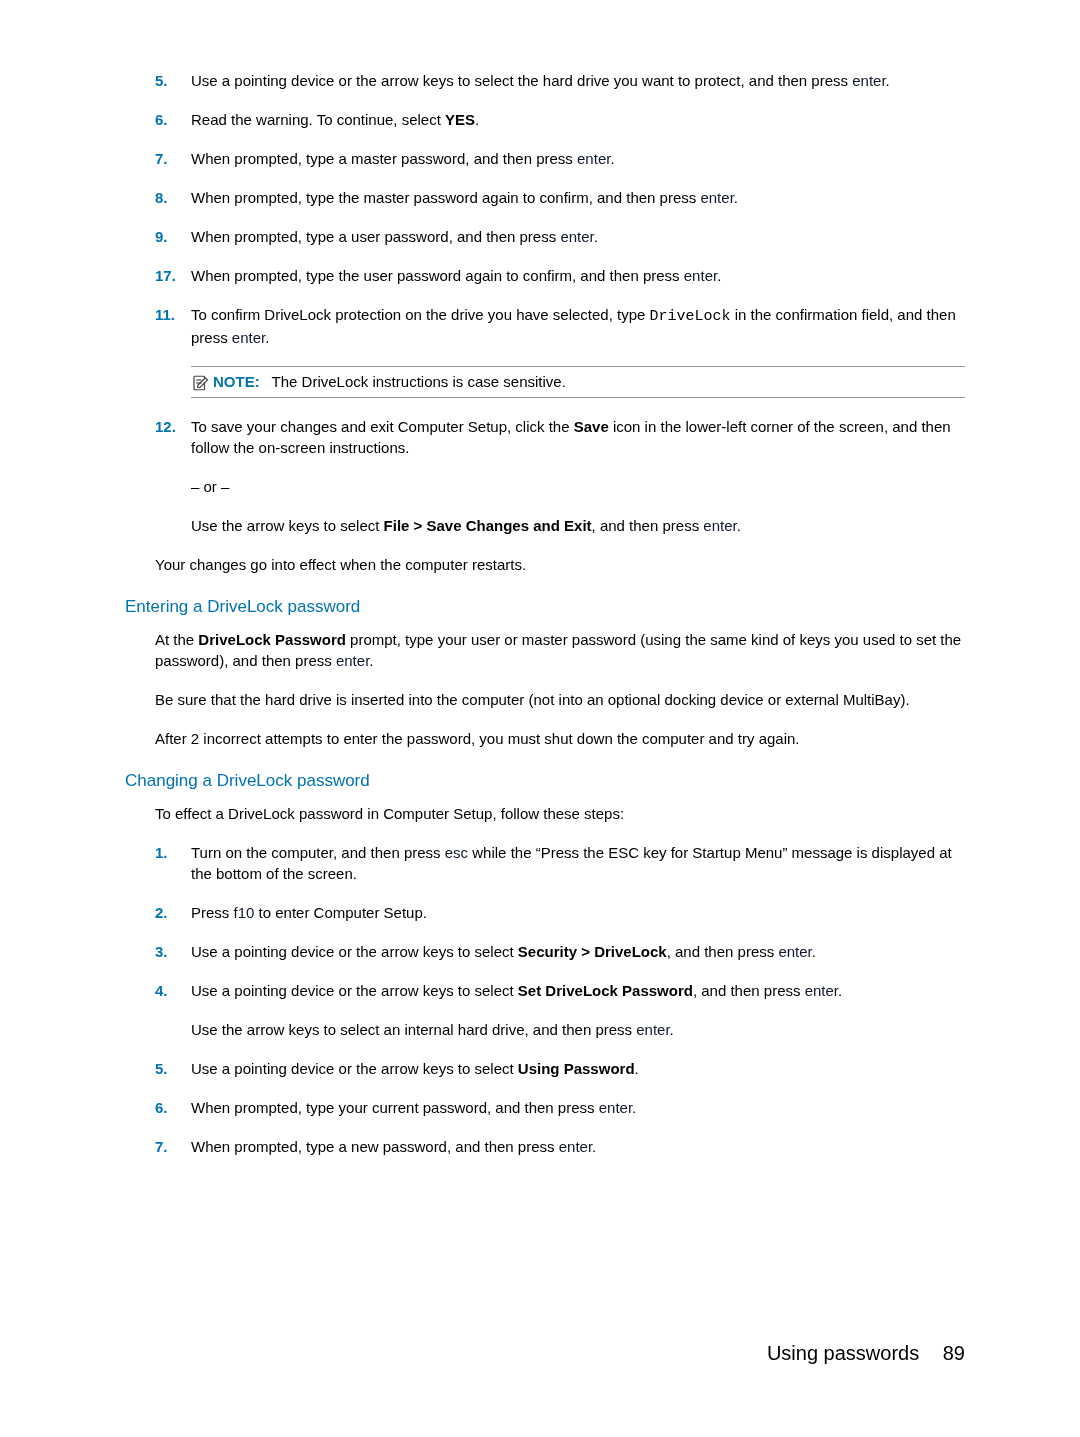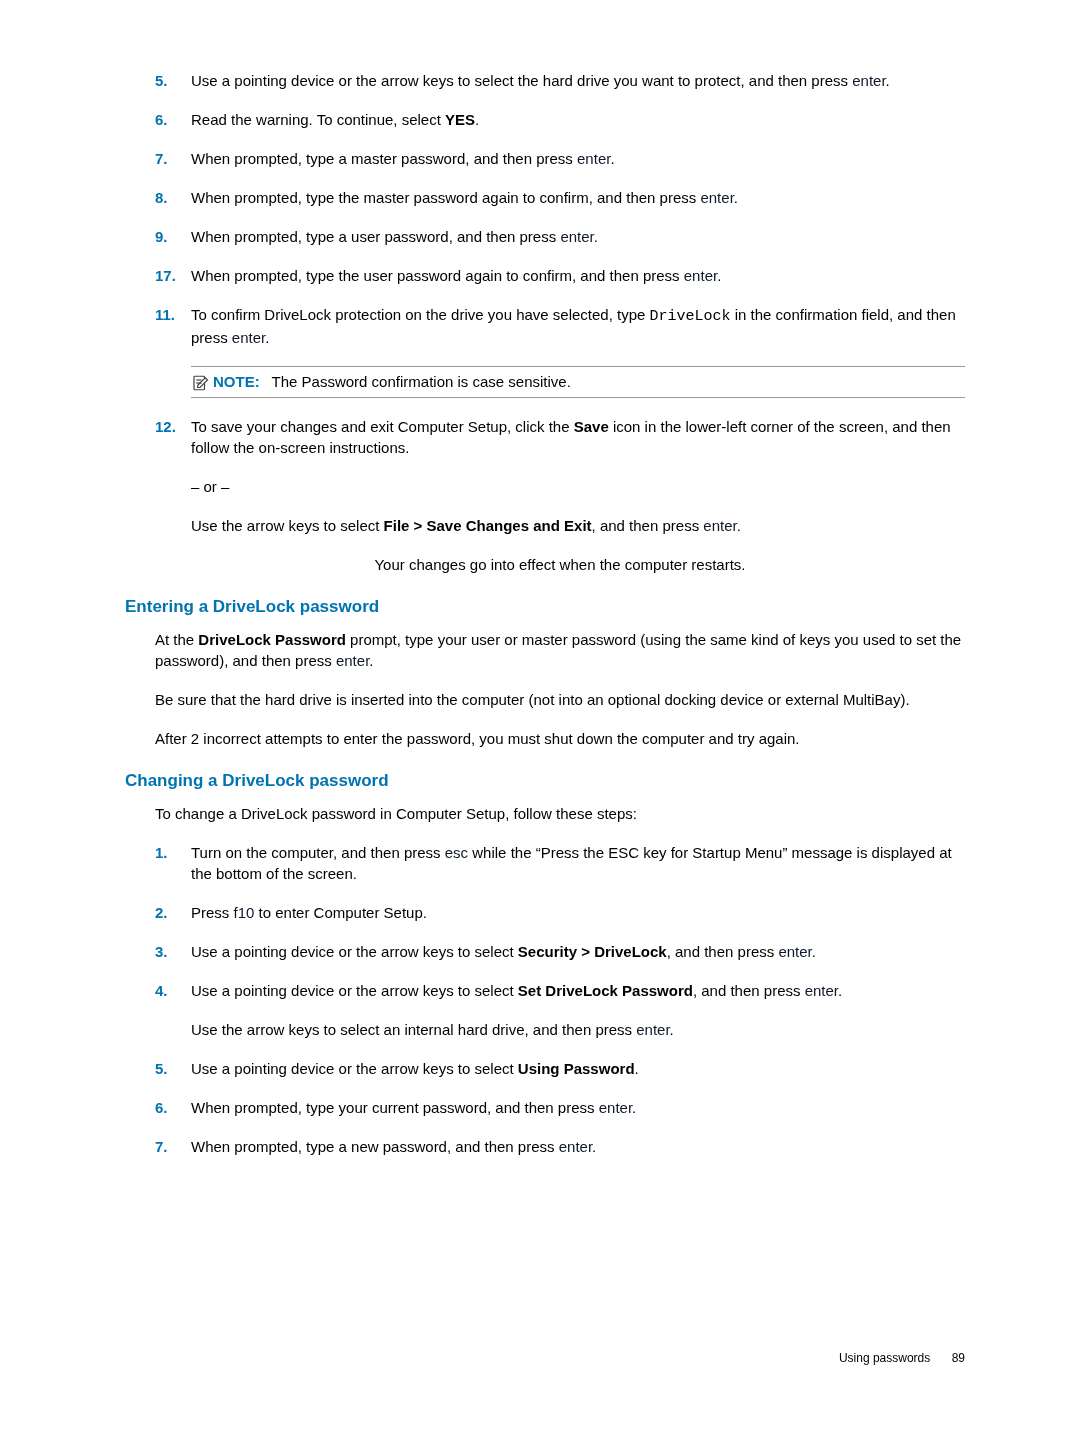--- a/index.html
+++ b/index.html
@@ -59,37 +59,36 @@
     margin-right: 8px;
   }
   .sub-block {
     margin-left: 36px;
     margin-bottom: 18px;
     line-height: 1.4;
   }
   .para {
     margin: 0 0 18px 0;
     line-height: 1.4;
-    text-align: center;
   }
   .h3 {
     color: #0073b1;
-    font-weight: bold;
+    font-weight: normal;
     font-size: 17px;
     margin: 22px 0 12px -30px;
   }
   .indent-block {
     margin: 0 0 18px 0;
     line-height: 1.4;
   }
   .footer {
     position: absolute;
     bottom: 72px;
     right: 115px;
-    font-size: 12px;
+    font-size: 20px;
   }
   .footer .pg { margin-left: 18px; }
 </style>
 </head>
 <body>
 
 <div class="page">
 
   <ol class="num-list" id="steps-top">
       <li>
@@ -124,42 +123,42 @@
 
   <div class="note-box">
     <svg class="note-icon" viewBox="0 0 24 24" fill="none" stroke="#444" stroke-width="1.6">
       <rect x="4" y="3" width="14" height="18" rx="1"></rect>
       <path d="M19 5 l3 3 -10 10 -3 0 0 -3 z" fill="#fff"></path>
       <line x1="7" y1="8" x2="14" y2="8"></line>
       <line x1="7" y1="12" x2="14" y2="12"></line>
     </svg>
     <span>
       <span class="note-label">NOTE:</span>
-      <span>The Password confirmation is case sensitive.</span>
+      <span>The DriveLock instructions is case sensitive.</span>
     </span>
   </div>
 
   <ol class="num-list">
     <li>
       <span class="idx">12.</span>
       <span class="body" id="step12body">To save your changes and exit Computer Setup, click the <b>Save</b> icon in the lower-left corner of the screen, and then follow the on-screen instructions.</span>
     </li>
   </ol>
   <div class="sub-block">– or –</div>
   <div class="sub-block" id="step12alt">Use the arrow keys to select <b>File &gt; Save Changes and Exit</b>, and then press <span class="blue">enter</span>.</div>
 
   <p class="para">Your changes go into effect when the computer restarts.</p>
 
   <div class="h3">Entering a DriveLock password</div>
   <p class="indent-block" id="enter-p2">At the <b>DriveLock Password</b> prompt, type your user or master password (using the same kind of keys you used to set the password), and then press <span class="blue">enter</span>.</p>
   <p class="indent-block">Be sure that the hard drive is inserted into the computer (not into an optional docking device or external MultiBay).</p>
   <p class="indent-block">After 2 incorrect attempts to enter the password, you must shut down the computer and try again.</p>
 
   <div class="h3">Changing a DriveLock password</div>
-  <p class="indent-block">To change a DriveLock password in Computer Setup, follow these steps:</p>
+  <p class="indent-block">To effect a DriveLock password in Computer Setup, follow these steps:</p>
 
   <ol class="num-list" id="steps-change">
       <li>
         <span class="idx">1.</span>
         <span class="body">Turn on the computer, and then press <span class="blue">esc</span> while the “Press the ESC key for Startup Menu” message is displayed at the bottom of the screen.</span>
       </li>
       <li>
         <span class="idx">2.</span>
         <span class="body">Press <span class="blue">f10</span> to enter Computer Setup.</span>
       </li>

